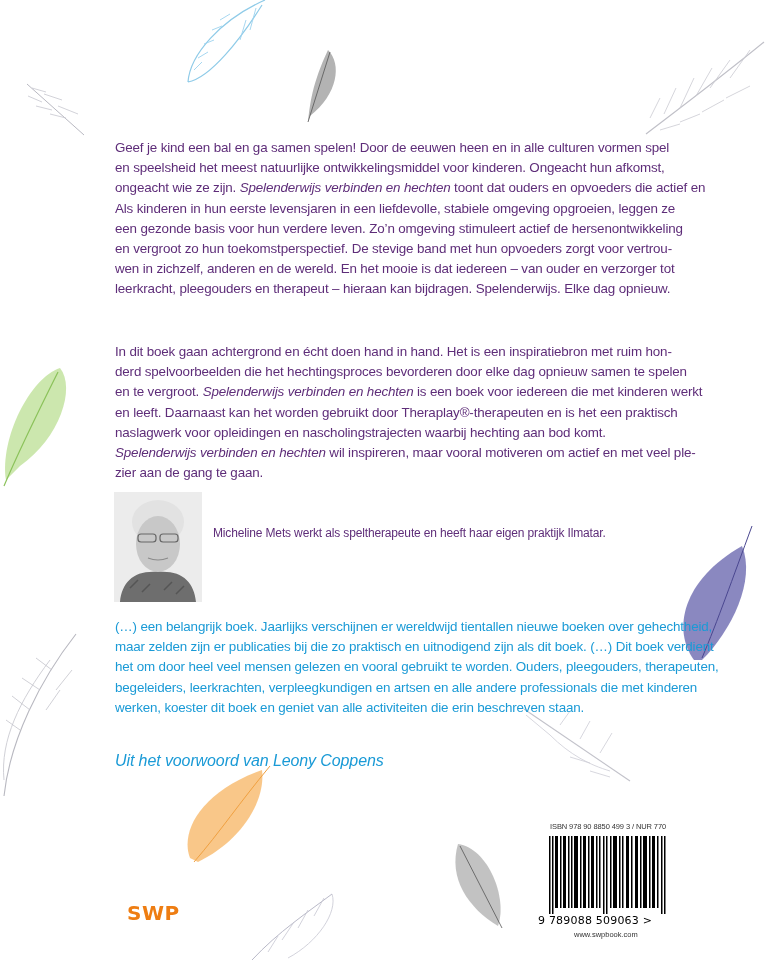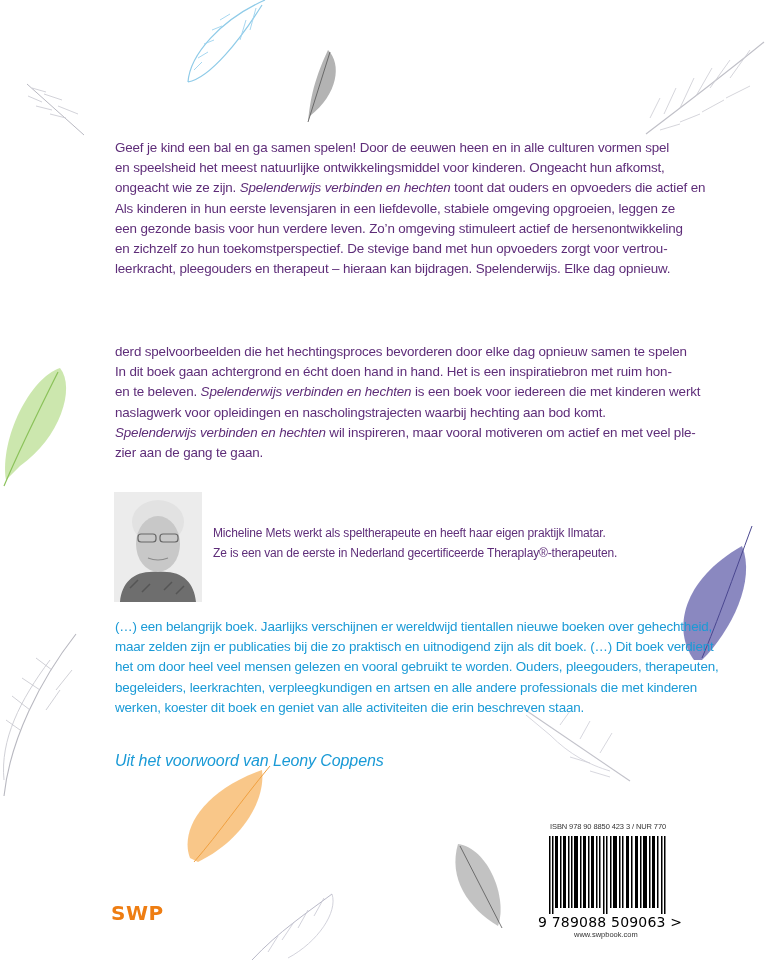--- a/index.html
+++ b/index.html
@@ -56,21 +56,21 @@
       position: absolute;
       left: 115px;
       top: 752px;
       font-size: 16px;
       font-style: italic;
       color: #1a9ad6;
       letter-spacing: -0.1px;
     }
     #logo {
       position: absolute;
-      left: 111px;
+      left: 127px;
       top: 901px;
       font-size: 20px;
       font-weight: bold;
       color: #ee7d12;
       letter-spacing: 0.5px;
       font-family: "DejaVu Sans", sans-serif;
     }
     #barcode-area {
       position: absolute;
       left: 538px;
@@ -91,21 +91,21 @@
       position: absolute;
       left: 11px;
       top: 14px;
       width: 117px;
       height: 78px;
     }
     #barcode-digits {
       position: absolute;
       left: 0px;
       top: 92px;
-      font-size: 14px;
+      font-size: 11px;
       color: #000;
       white-space: nowrap;
       font-family: "DejaVu Sans", sans-serif;
       letter-spacing: 0.2px;
     }
     #website {
       position: absolute;
       left: 36px;
       top: 108px;
       font-size: 7.5px;
@@ -161,64 +161,65 @@
   <path d="M4 68 C30 40, 60 20, 84 2" stroke="#b9b9c8" stroke-width="1" fill="none"></path>
   <path d="M20 60 L30 44 M34 48 L46 30 M50 36 L60 18 M66 24 L76 6 M84 2 C90 20, 70 50, 40 66" stroke="#c6c6d2" stroke-width="0.8" fill="none"></path>
 </svg>
 
 <div id="para1" class="text-block purple">
   <span class="line"><span>Geef je kind een bal en ga samen spelen! Door de eeuwen heen en in alle culturen vormen spel</span></span>
   <span class="line"><span>en speelsheid het meest natuurlijke ontwikkelingsmiddel voor kinderen. Ongeacht hun afkomst,</span></span>
   <span class="line"><span>ongeacht wie ze zijn. </span><span class="italic">Spelenderwijs verbinden en hechten</span><span> toont dat ouders en opvoeders die actief en</span></span>
   <span class="line"><span>Als kinderen in hun eerste levensjaren in een liefdevolle, stabiele omgeving opgroeien, leggen ze</span></span>
   <span class="line"><span>een gezonde basis voor hun verdere leven. Zo’n omgeving stimuleert actief de hersenontwikkeling</span></span>
-  <span class="line"><span>en zichzelf zo hun toekomstperspectief. De stevige band met hun opvoeders zorgt voor vertrou-</span></span>
+  <span class="line"><span>en vergroot zo hun toekomstperspectief. De stevige band met hun opvoeders zorgt voor vertrou-</span></span>
+  <span class="line"><span>wen in zichzelf, anderen en de wereld. En het mooie is dat iedereen – van ouder en verzorger tot</span></span>
   <span class="line"><span>leerkracht, pleegouders en therapeut – hieraan kan bijdragen. Spelenderwijs. Elke dag opnieuw.</span></span>
 </div>
 
 <div id="para2" class="text-block purple">
+  <span class="line"><span>In dit boek gaan achtergrond en écht doen hand in hand. Het is een inspiratiebron met ruim hon-</span></span>
   <span class="line"><span>derd spelvoorbeelden die het hechtingsproces bevorderen door elke dag opnieuw samen te spelen</span></span>
-  <span class="line"><span>In dit boek gaan achtergrond en écht doen hand in hand. Het is een inspiratiebron met ruim hon-</span></span>
-  <span class="line"><span>en te beleven. </span><span class="italic">Spelenderwijs verbinden en hechten</span><span> is een boek voor iedereen die met kinderen werkt</span></span>
+  <span class="line"><span>en te vergroot. </span><span class="italic">Spelenderwijs verbinden en hechten</span><span> is een boek voor iedereen die met kinderen werkt</span></span>
+  <span class="line"><span>en leeft. Daarnaast kan het worden gebruikt door Theraplay®-therapeuten en is het een praktisch</span></span>
   <span class="line"><span>naslagwerk voor opleidingen en nascholingstrajecten waarbij hechting aan bod komt.</span></span>
   <span class="line"><span class="italic">Spelenderwijs verbinden en hechten</span><span> wil inspireren, maar vooral motiveren om actief en met veel ple-</span></span>
   <span class="line"><span>zier aan de gang te gaan.</span></span>
 </div>
 
 <div id="author-photo" title="Portrait of Micheline Mets">
   <svg width="88" height="110" viewBox="0 0 88 110">
     <rect width="88" height="110" fill="#ececec"></rect>
     <ellipse cx="44" cy="30" rx="26" ry="22" fill="#e2e2e2"></ellipse>
     <ellipse cx="44" cy="52" rx="22" ry="28" fill="#c8c8c8"></ellipse>
     <rect x="24" y="42" width="18" height="8" rx="3" fill="none" stroke="#666" stroke-width="1.2"></rect>
     <rect x="46" y="42" width="18" height="8" rx="3" fill="none" stroke="#666" stroke-width="1.2"></rect>
     <path d="M34 66 Q44 70 54 66" stroke="#8a8a8a" stroke-width="1.2" fill="none"></path>
     <path d="M6 110 C8 90, 20 78, 44 80 C68 78, 80 90, 82 110 Z" fill="#6e6e6e"></path>
     <path d="M16 96 L24 88 M28 100 L36 92 M50 98 L58 90 M62 102 L70 94" stroke="#555" stroke-width="1.5"></path>
   </svg>
 </div>
 
 <div id="author-bio" class="purple">
   <span class="line">Micheline Mets werkt als speltherapeute en heeft haar eigen praktijk Ilmatar.</span>
-  <span class="line">Ze is een van de eerste in Nederland gecertificeerde Theraplay®-therapeuten.</span>
 </div>
 
 <div id="quote" class="text-block blue">
   <span class="line">(…) een belangrijk boek. Jaarlijks verschijnen er wereldwijd tientallen nieuwe boeken over gehechtheid,</span>
   <span class="line">maar zelden zijn er publicaties bij die zo praktisch en uitnodigend zijn als dit boek. (…) Dit boek verdient</span>
   <span class="line">het om door heel veel mensen gelezen en vooral gebruikt te worden. Ouders, pleegouders, therapeuten,</span>
   <span class="line">begeleiders, leerkrachten, verpleegkundigen en artsen en alle andere professionals die met kinderen</span>
   <span class="line">werken, koester dit boek en geniet van alle activiteiten die erin beschreven staan.</span>
 </div>
 <div id="quote-source">Uit het voorwoord van Leony Coppens</div>
 
 <div id="logo">SWP</div>
 
 <div id="barcode-area">
-  <div id="isbn-text">ISBN 978 90 8850 423 3 / NUR 770</div>
+  <div id="isbn-text">ISBN 978 90 8850 499 3 / NUR 770</div>
   <svg id="barcode-bars" viewBox="0 0 117 78" preserveAspectRatio="none">
     <g fill="#000">
       <rect x="0" y="0" width="1.5" height="78"></rect>
       <rect x="3" y="0" width="1.5" height="78"></rect>
       <rect x="6" y="0" width="3" height="72"></rect>
       <rect x="11" y="0" width="1.5" height="72"></rect>
       <rect x="14" y="0" width="3" height="72"></rect>
       <rect x="19" y="0" width="1.5" height="72"></rect>
       <rect x="22" y="0" width="1.5" height="72"></rect>
       <rect x="25" y="0" width="4" height="72"></rect>

